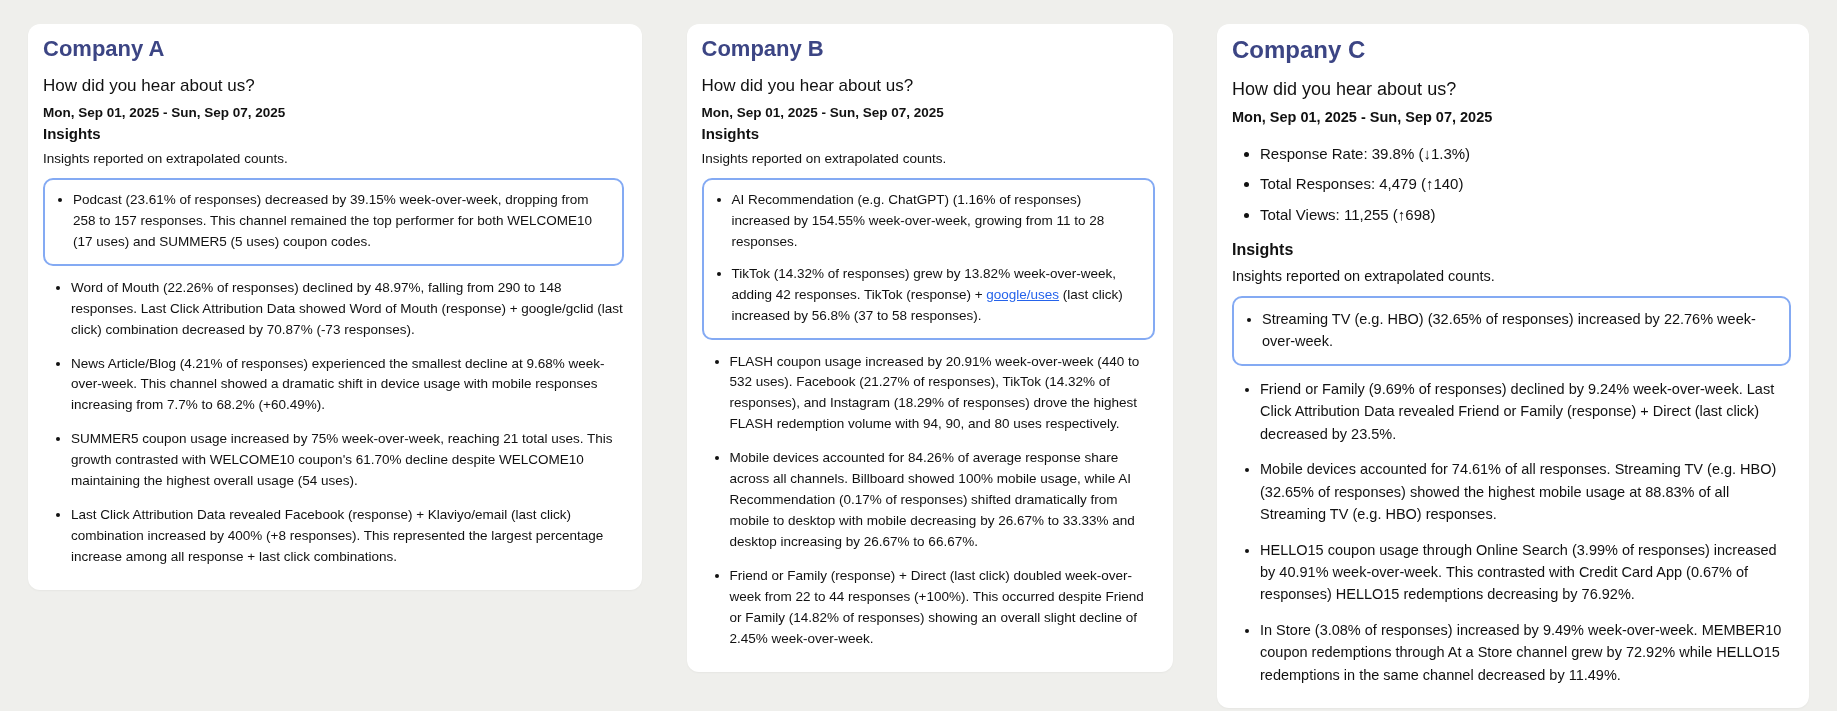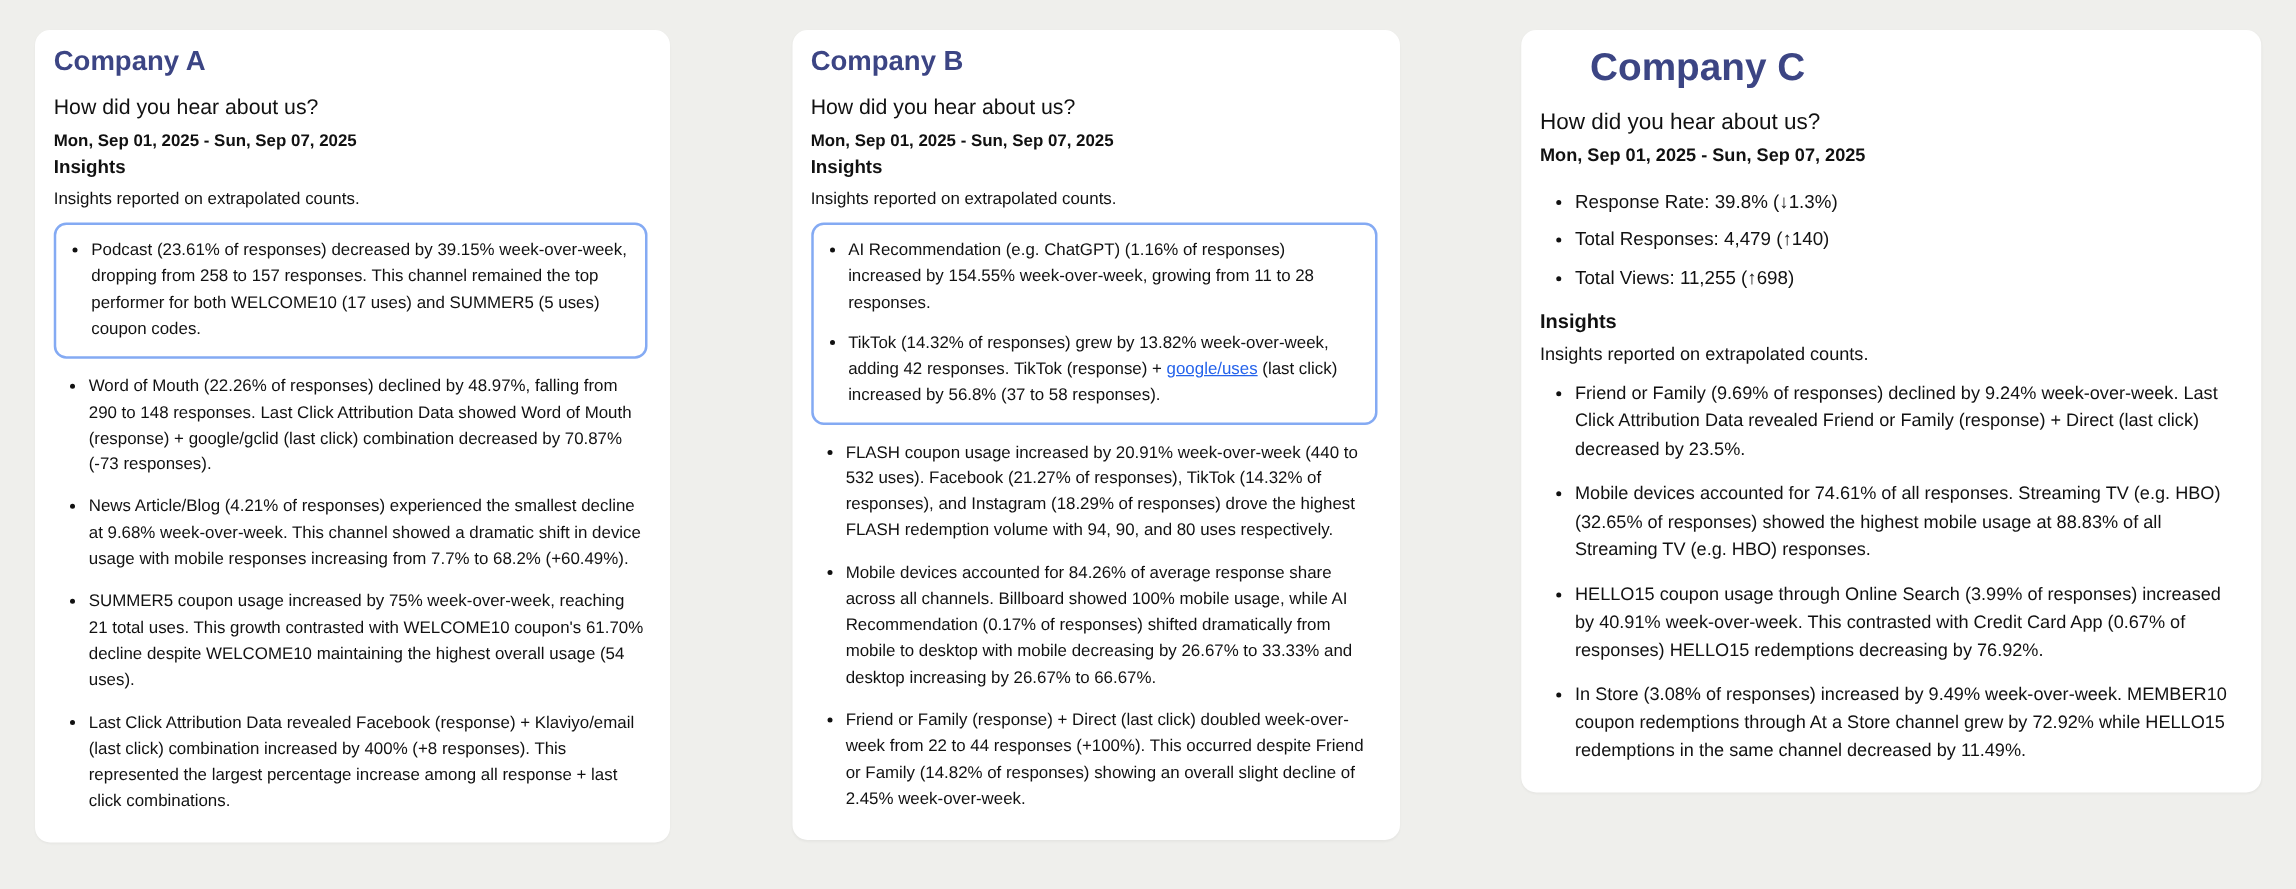--- a/index.html
+++ b/index.html
@@ -17,21 +17,21 @@
     align-items:flex-start;
     padding:24px 28px;
     gap:40px;
   }
   .card {
     background:#ffffff;
     border-radius:12px;
     box-shadow:0 1px 2px rgba(0,0,0,0.04);
     padding:12px 18px 22px 15px;
   }
-  .card-a { width:508px; }
+  .card-a { width:614px; }
   .card-b { width:486px; }
   .card-c { width:592px; }
 
   .company {
     margin:0 0 14px 0;
     font-size:22px;
     font-weight:bold;
     color:#3c4584;
   }
   .question {
@@ -84,21 +84,21 @@
   ul.insights li.insight { margin-bottom:13px; }
   ul.insights li.insight:last-child { margin-bottom:0; }
 
   a.inline-link {
     color:#2563eb;
     text-decoration:underline;
     cursor:pointer;
   }
 
   
-  .card-c .company { font-size:31px; margin-bottom:15px;margin-left:40px; }
+  .card-c .company { font-size:24px; margin-bottom:15px; }
   .card-c .question { font-size:18px; }
   .card-c .daterange { font-size:14.5px; }
   .card-c ul.stats { font-size:15px;margin-top:19px; }
   .card-c .insights-h { font-size:16px; }
   .card-c .note { font-size:14.5px; }
   .card-c li.insight, .card-c .highlight li { font-size:14.5px; }
 </style>
 </head>
 <body>
 
@@ -146,20 +146,25 @@
     <h1 class="company">Company C</h1>
     <h2 class="question">How did you hear about us?</h2>
     <div class="daterange">Mon, Sep 01, 2025 - Sun, Sep 07, 2025</div>
     <ul class="stats">
       <li>Response Rate: 39.8% (↓1.3%)</li>
       <li>Total Responses: 4,479 (↑140)</li>
       <li>Total Views: 11,255 (↑698)</li>
     </ul>
     <h3 class="insights-h">Insights</h3>
     <div class="note">Insights reported on extrapolated counts.</div>
+    <div class="highlight">
+      <ul>
+        <li class="insight">Streaming TV (e.g. HBO) (32.65% of responses) increased by 22.76% week-over-week.</li>
+      </ul>
+    </div>
     <ul class="insights">
       <li class="insight">Friend or Family (9.69% of responses) declined by 9.24% week-over-week. Last Click Attribution Data revealed Friend or Family (response) + Direct (last click) decreased by 23.5%.</li>
       <li class="insight">Mobile devices accounted for 74.61% of all responses. Streaming TV (e.g. HBO) (32.65% of responses) showed the highest mobile usage at 88.83% of all Streaming TV (e.g. HBO) responses.</li>
       <li class="insight">HELLO15 coupon usage through Online Search (3.99% of responses) increased by 40.91% week-over-week. This contrasted with Credit Card App (0.67% of responses) HELLO15 redemptions decreasing by 76.92%.</li>
       <li class="insight">In Store (3.08% of responses) increased by 9.49% week-over-week. MEMBER10 coupon redemptions through At a Store channel grew by 72.92% while HELLO15 redemptions in the same channel decreased by 11.49%.</li>
     </ul>
   </section>
 
 </div>
 

